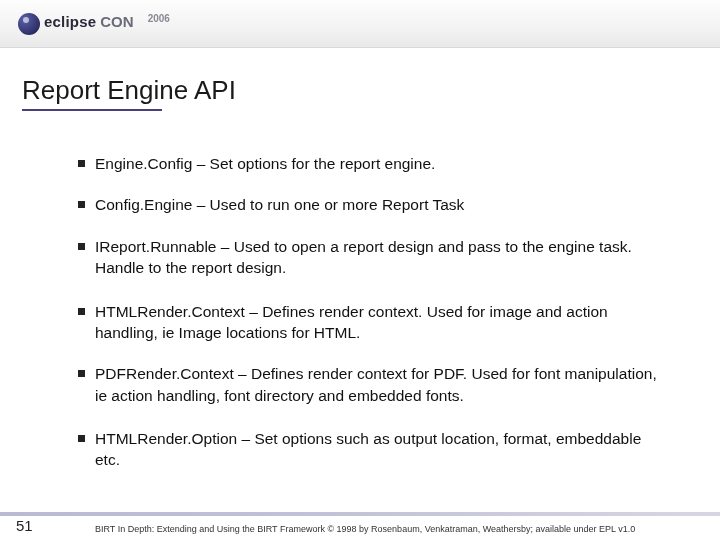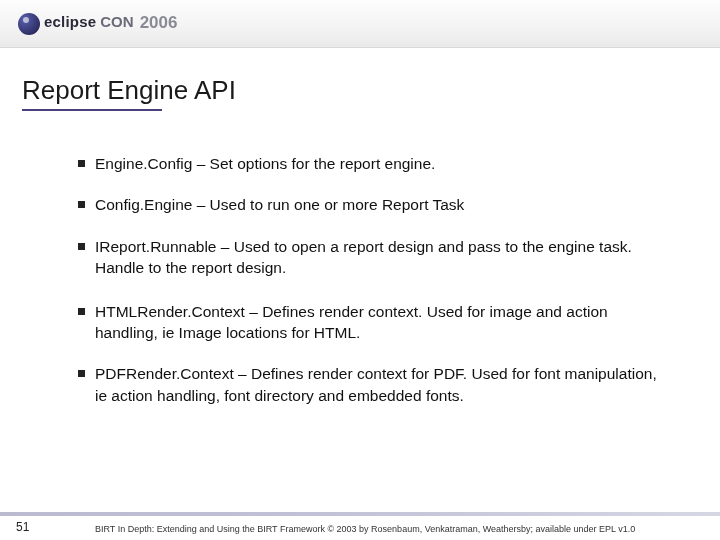--- a/index.html
+++ b/index.html
@@ -4,31 +4,31 @@
 <style>
   * { margin: 0; padding: 0; box-sizing: border-box; }
   html, body { width: 720px; height: 540px; font-family: Arial, Helvetica, sans-serif; background: #fff; overflow: hidden; }
   .slide { width: 720px; height: 540px; position: relative; }
   .header-band { width: 100%; height: 48px; background: linear-gradient(to bottom, #fdfdfd 0%, #f3f3f3 60%, #e9e9e9 100%); border-bottom: 1px solid #d8d8d8; display: flex; align-items: center; padding: 0 18px; }
   .logo { display: flex; align-items: flex-start; gap: 4px; }
   .logo-orb { width: 22px; height: 22px; border-radius: 50%; background: radial-gradient(circle at 30% 30%, #5a5faa, #1b1b4a); position: relative; }
   .logo-orb::after { content:""; position:absolute; width:6px; height:6px; background:#fff; border-radius:50%; top:4px; left:5px; opacity:.6; }
   .logo-text1 { font-size: 15px; font-weight: bold; color: #2a2a3a; letter-spacing: .2px; }
   .logo-text2 { font-size: 15px; font-weight: bold; color: #6a6a7a; }
-  .logo-year { font-size: 17px; font-weight: bold; color: #8a8a96; margin-left: 2px; }
+  .logo-year { font-size: 10px; font-weight: bold; color: #8a8a96; margin-left: 10px; }
   .title { font-size: 26px; color: #1a1a1a; padding: 27px 22px 0 22px; }
   .title-underline { width: 140px; height: 2px; background: #4b3f7a; margin: 3px 0 0 22px; }
   .body { padding: 22px 54px 0 78px; }
   .group { margin-bottom: 22px; }
   .bullet { display: flex; align-items: flex-start; font-size: 15.5px; line-height: 1.38; color: #111; margin-bottom: 2px; margin-top: 20px; }
   .bullet .sq { width: 7px; height: 7px; background: #222; margin: 7px 10px 0 0; flex-shrink: 0; }
   .bullet .txt { flex: 1; }
   .footer { position: absolute; bottom: 0; left: 0; right: 0; height: 28px; display: flex; align-items: center; }
   .footer::before { content:""; position:absolute; left:0; right:0; top:0; height:4px; background: linear-gradient(to right, #3a3a78, #4a4a8a 40%, #8a8ab0 100%); opacity:.35; }
-  .pagenum { font-size: 12px; color: #222; position: absolute; left: 16px; bottom: 6px; }
+  .pagenum { font-size: 15px; color: #222; position: absolute; left: 16px; bottom: 6px; }
   .footer-text { font-size: 9px; color: #333; position: absolute; left: 95px; bottom: 6px; right: 12px; white-space: nowrap; overflow: hidden; }
 </style>
 </head>
 <body>
 
 <div class="slide">
 
   <div class="header-band">
     <div class="logo">
       <div class="logo-orb"></div>
@@ -62,21 +62,27 @@
       <div class="bullet">
           <span class="sq"></span>
           <span class="txt">HTMLRender.Context – Defines render context.  Used for image and action handling, ie Image locations for HTML.</span>
         </div>
       <div class="bullet">
           <span class="sq"></span>
           <span class="txt">PDFRender.Context – Defines render context for PDF.  Used for font manipulation, ie action handling, font directory and embedded fonts.</span>
         </div>
     </div>
 
+    <div class="group">
+      <div class="bullet">
+          <span class="sq"></span>
+          <span class="txt">HTMLRender.Option – Set options such as output location, format, embeddable etc.</span>
+        </div>
+    </div>
 
   </div>
 
   <div class="footer">
     <div class="pagenum">51</div>
-    <div class="footer-text">BIRT In Depth: Extending and Using the BIRT Framework © 2003 by Rosenbaum, Venkatraman, Weathersby; available under EPL v1.0</div>
+    <div class="footer-text">BIRT In Depth: Extending and Using the BIRT Framework © 1998 by Rosenbaum, Venkatraman, Weathersby; available under EPL v1.0</div>
   </div>
 
 </div>
 
 </body></html>

